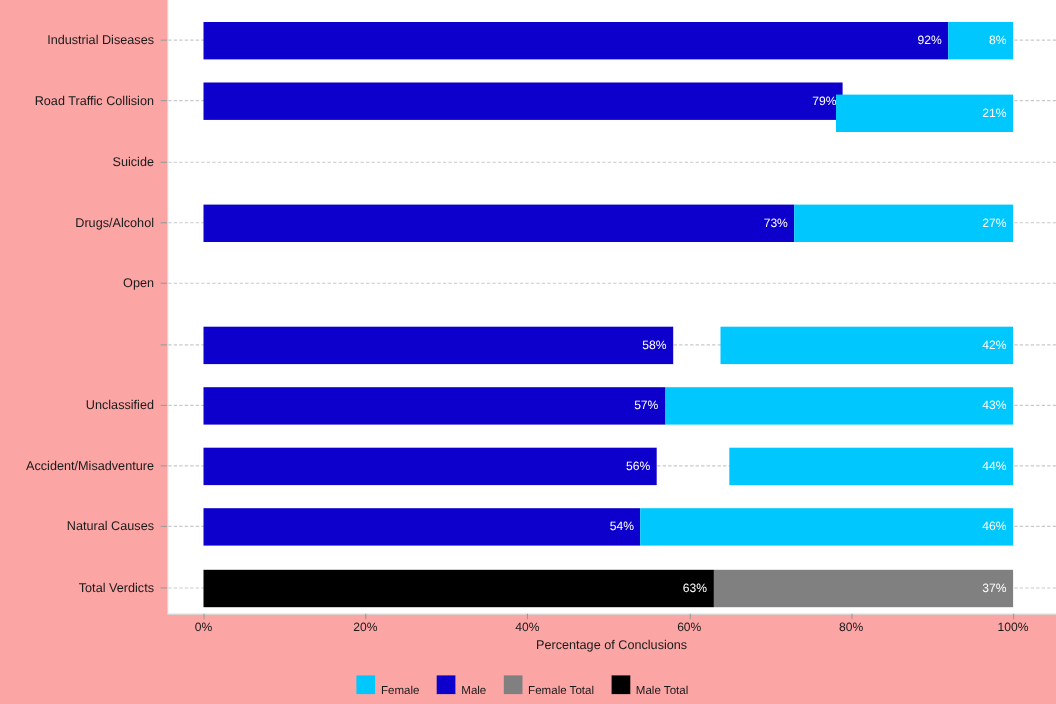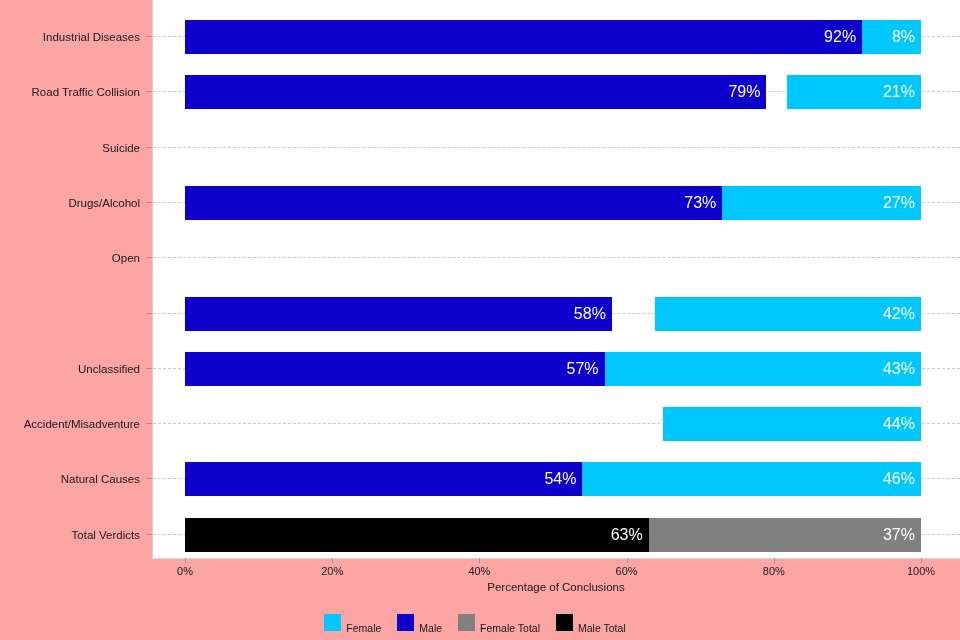--- a/index.html
+++ b/index.html
@@ -110,21 +110,21 @@
   }
   .seg-left {
     left: 0;
     justify-content: flex-end;
   }
   .seg-right {
     right: 0;
     justify-content: flex-end;
   }
   .seg-label {
-    font-size: 16px;
+    font-size: 11px;
     color: #ffffff;
     padding-right: 6px;
     white-space: nowrap;
   }
 
   .c-male   { background: #0d00cc; }
   .c-female { background: #00c8ff; }
   .c-maletotal   { background: #000000; }
   .c-femaletotal { background: #808080; }
 
@@ -207,21 +207,21 @@
         </div>
       </div>
       <div class="row" style="top: 75px;">
         <div class="row-gridline"></div>
         <div class="row-tick"></div>
         <div class="row-label">Road Traffic Collision</div>
         <div class="bar-track">
           <div class="seg seg-left c-male" style="width: 581.44px;">
             <span class="seg-label">79%</span>
           </div>
-          <div class="seg seg-right c-female" style="width: 134px;">
+          <div class="seg seg-right c-female" style="width: 161px; margin-top: 11px;">
             <span class="seg-label">21%</span>
           </div>
         </div>
       </div>
       <div class="row" style="top: 131px;">
         <div class="row-gridline"></div>
         <div class="row-tick"></div>
         <div class="row-label">Suicide</div>
       </div>
       <div class="row" style="top: 186px;">
@@ -265,20 +265,23 @@
           <div class="seg seg-right c-female" style="width: 316.48px;">
             <span class="seg-label">43%</span>
           </div>
         </div>
       </div>
       <div class="row" style="top: 407px;">
         <div class="row-gridline"></div>
         <div class="row-tick"></div>
         <div class="row-label">Accident/Misadventure</div>
         <div class="bar-track">
+          <div class="seg seg-left c-male" style="width: 412.16px;">
+            <span class="seg-label">56%</span>
+          </div>
           <div class="seg seg-right c-female" style="width: 258px;">
             <span class="seg-label">44%</span>
           </div>
         </div>
       </div>
       <div class="row" style="top: 462px;">
         <div class="row-gridline"></div>
         <div class="row-tick"></div>
         <div class="row-label">Natural Causes</div>
         <div class="bar-track">

